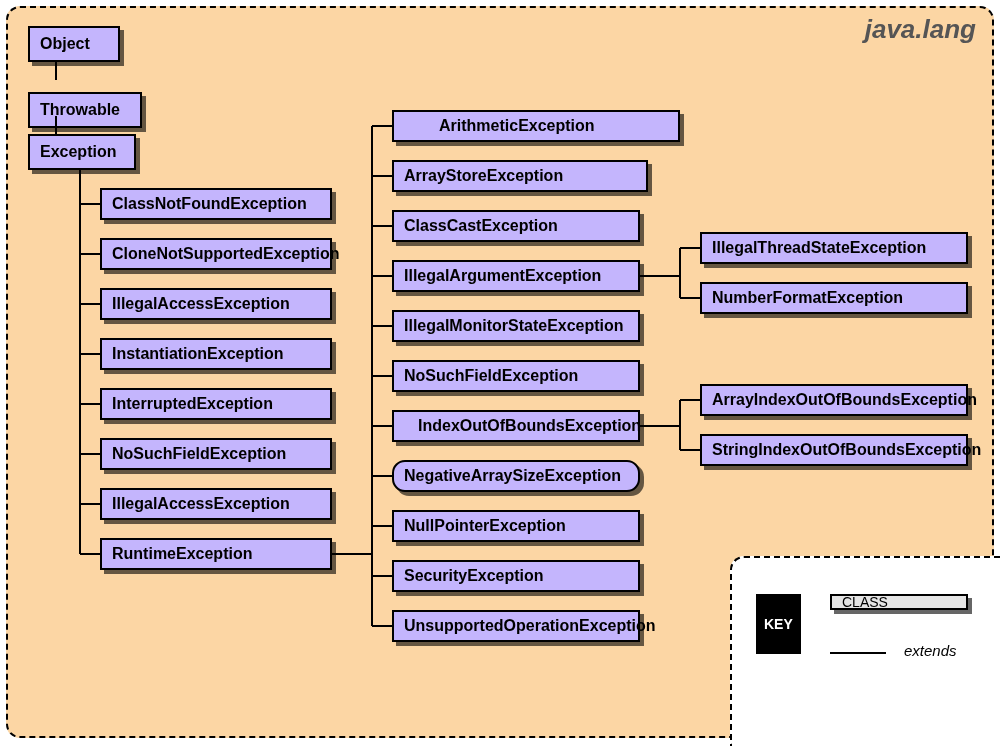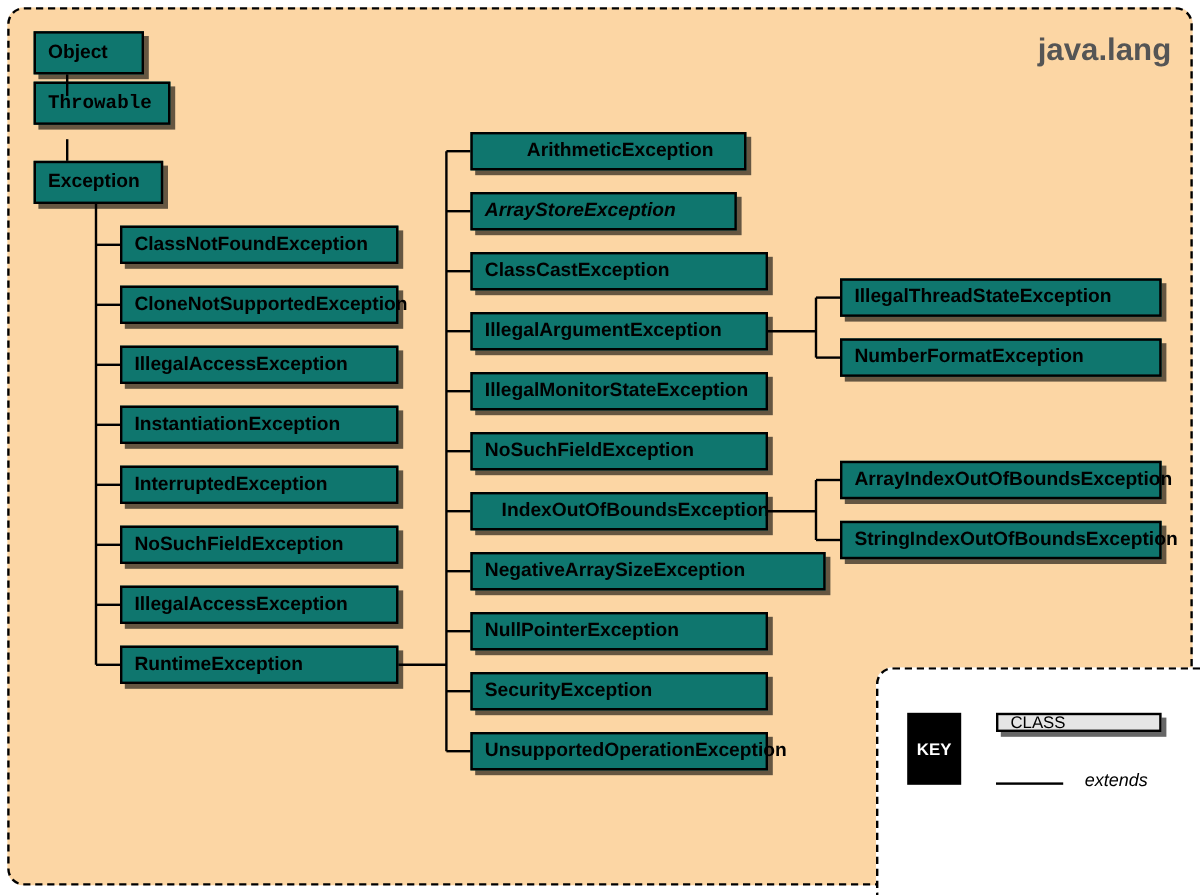--- a/index.html
+++ b/index.html
@@ -20,28 +20,29 @@
     top: 6px;
     width: 988px;
     height: 732px;
     background: #fcd6a4;
     border: 2px dashed #000;
     border-radius: 14px;
   }
   .package-label {
     position: absolute;
     right: 24px;
-    top: 26px;
+    top: 14px;
     font-size: 26px;
+    font-style: italic;
     font-weight: bold;
     color: #555;
   }
   .box {
     position: absolute;
-    background: #0f766e;
+    background: #c4b5fd;
     border: 2px solid #000;
     box-shadow: 4px 4px 0 rgba(0,0,0,0.6);
     display: flex;
     align-items: center;
     padding: 0 10px;
     font-weight: bold;
     font-size: 16px;
     white-space: nowrap;
   }
   .box.small { height: 36px; }
@@ -110,40 +111,40 @@
 
 <div class="canvas">
 
   <div class="package-box"></div>
   <div class="key-cutout-mask"></div>
   <div class="key-cutout"></div>
 
   <div class="package-label">java.lang</div>
 
   <div class="box small" style="left:28px; top:26px; width:92px;">Object</div>
-  <div class="box small" style="left:28px; top:68px; width:114px;font-family:Liberation Mono, monospace;">Throwable</div>
+  <div class="box small" style="left:28px; top:92px; width:114px;">Throwable</div>
   <div class="box small" style="left:28px; top:134px; width:108px;">Exception</div>
 
   <div class="box row" style="left:100px; top:188px; width:232px;">ClassNotFoundException</div>
   <div class="box row" style="left:100px; top:238px; width:232px;">CloneNotSupportedException</div>
   <div class="box row" style="left:100px; top:288px; width:232px;">IllegalAccessException</div>
   <div class="box row" style="left:100px; top:338px; width:232px;">InstantiationException</div>
   <div class="box row" style="left:100px; top:388px; width:232px;">InterruptedException</div>
   <div class="box row" style="left:100px; top:438px; width:232px;">NoSuchFieldException</div>
   <div class="box row" style="left:100px; top:488px; width:232px;">IllegalAccessException</div>
   <div class="box row" style="left:100px; top:538px; width:232px;">RuntimeException</div>
 
-  <div class="box row" style="left:392px; top:110px; width:230px;padding-left:45px;">ArithmeticException</div>
-  <div class="box row" style="left:392px; top:160px; width:222px;font-style:italic;">ArrayStoreException</div>
+  <div class="box row" style="left:392px; top:110px; width:288px;padding-left:45px;">ArithmeticException</div>
+  <div class="box row" style="left:392px; top:160px; width:256px;">ArrayStoreException</div>
   <div class="box row" style="left:392px; top:210px; width:248px;text-align:center;">ClassCastException</div>
   <div class="box row" style="left:392px; top:260px; width:248px;">IllegalArgumentException</div>
   <div class="box row" style="left:392px; top:310px; width:248px;">IllegalMonitorStateException</div>
   <div class="box row" style="left:392px; top:360px; width:248px;">NoSuchFieldException</div>
   <div class="box row" style="left:392px; top:410px; width:248px;padding-left:24px;">IndexOutOfBoundsException</div>
-  <div class="box row" style="left:392px; top:460px; width:296px;">NegativeArraySizeException</div>
+  <div class="box row" style="left:392px; top:460px; width:248px;border-radius:13px;">NegativeArraySizeException</div>
   <div class="box row" style="left:392px; top:510px; width:248px;">NullPointerException</div>
   <div class="box row" style="left:392px; top:560px; width:248px;">SecurityException</div>
   <div class="box row" style="left:392px; top:610px; width:248px;">UnsupportedOperationException</div>
 
   <div class="box row" style="left:700px; top:232px; width:268px;">IllegalThreadStateException</div>
   <div class="box row" style="left:700px; top:282px; width:268px;">NumberFormatException</div>
 
   <div class="box row" style="left:700px; top:384px; width:268px;">ArrayIndexOutOfBoundsException</div>
   <div class="box row" style="left:700px; top:434px; width:268px;">StringIndexOutOfBoundsException</div>
 

